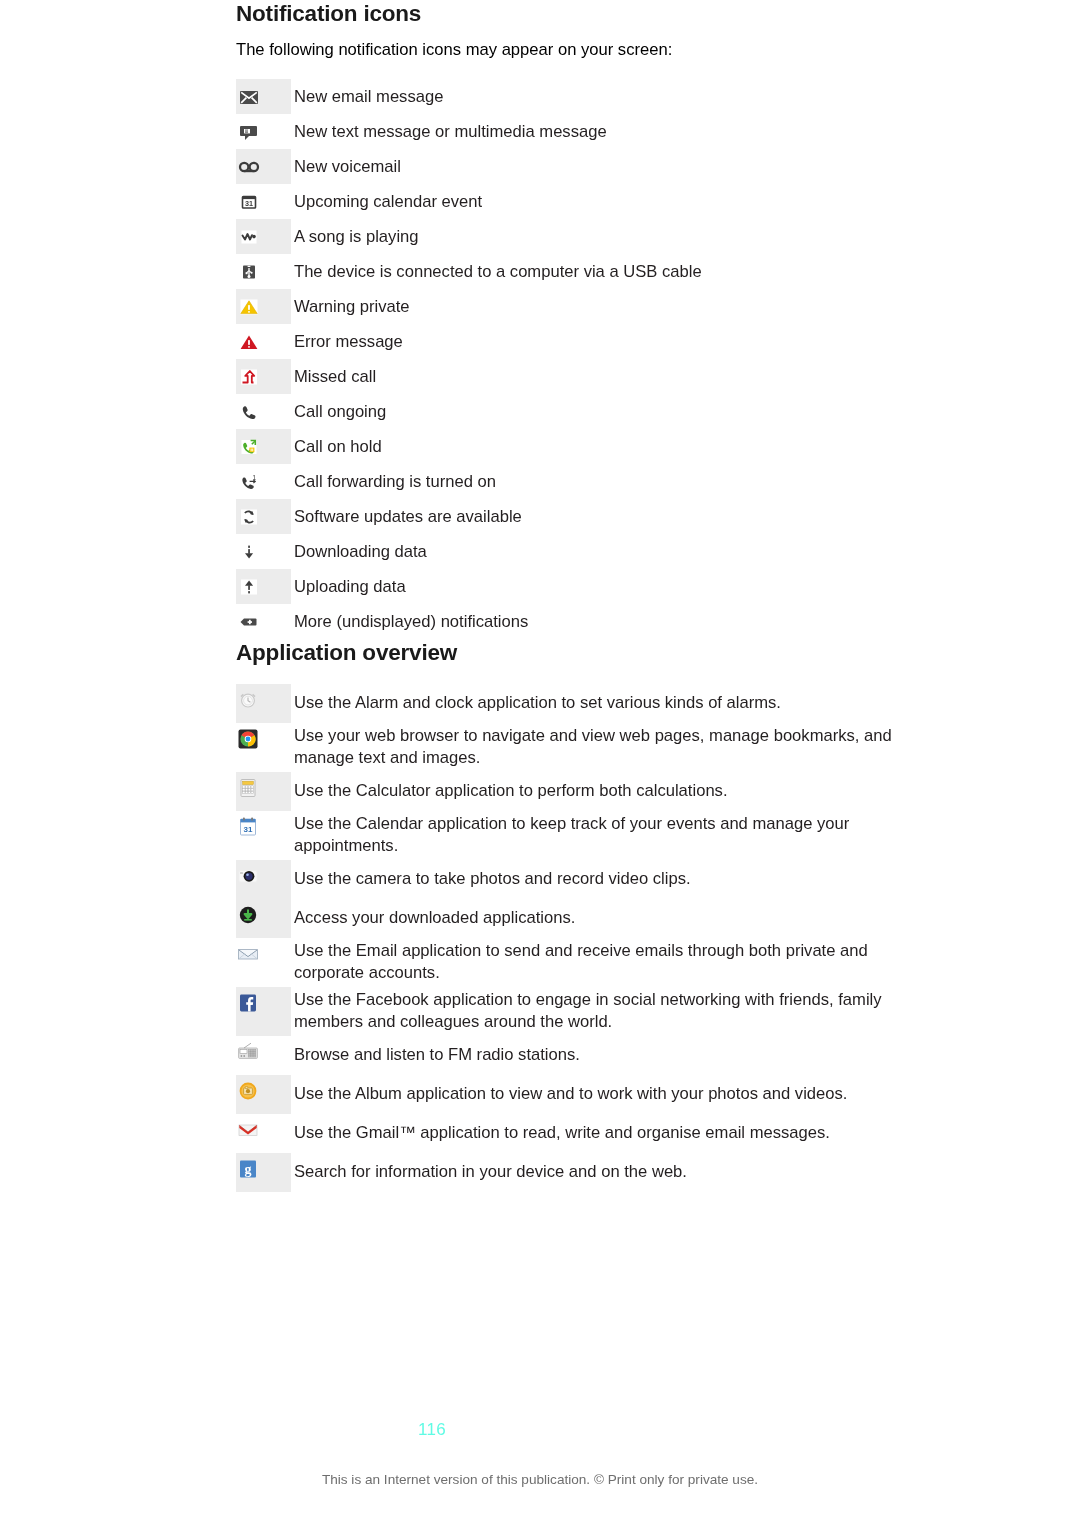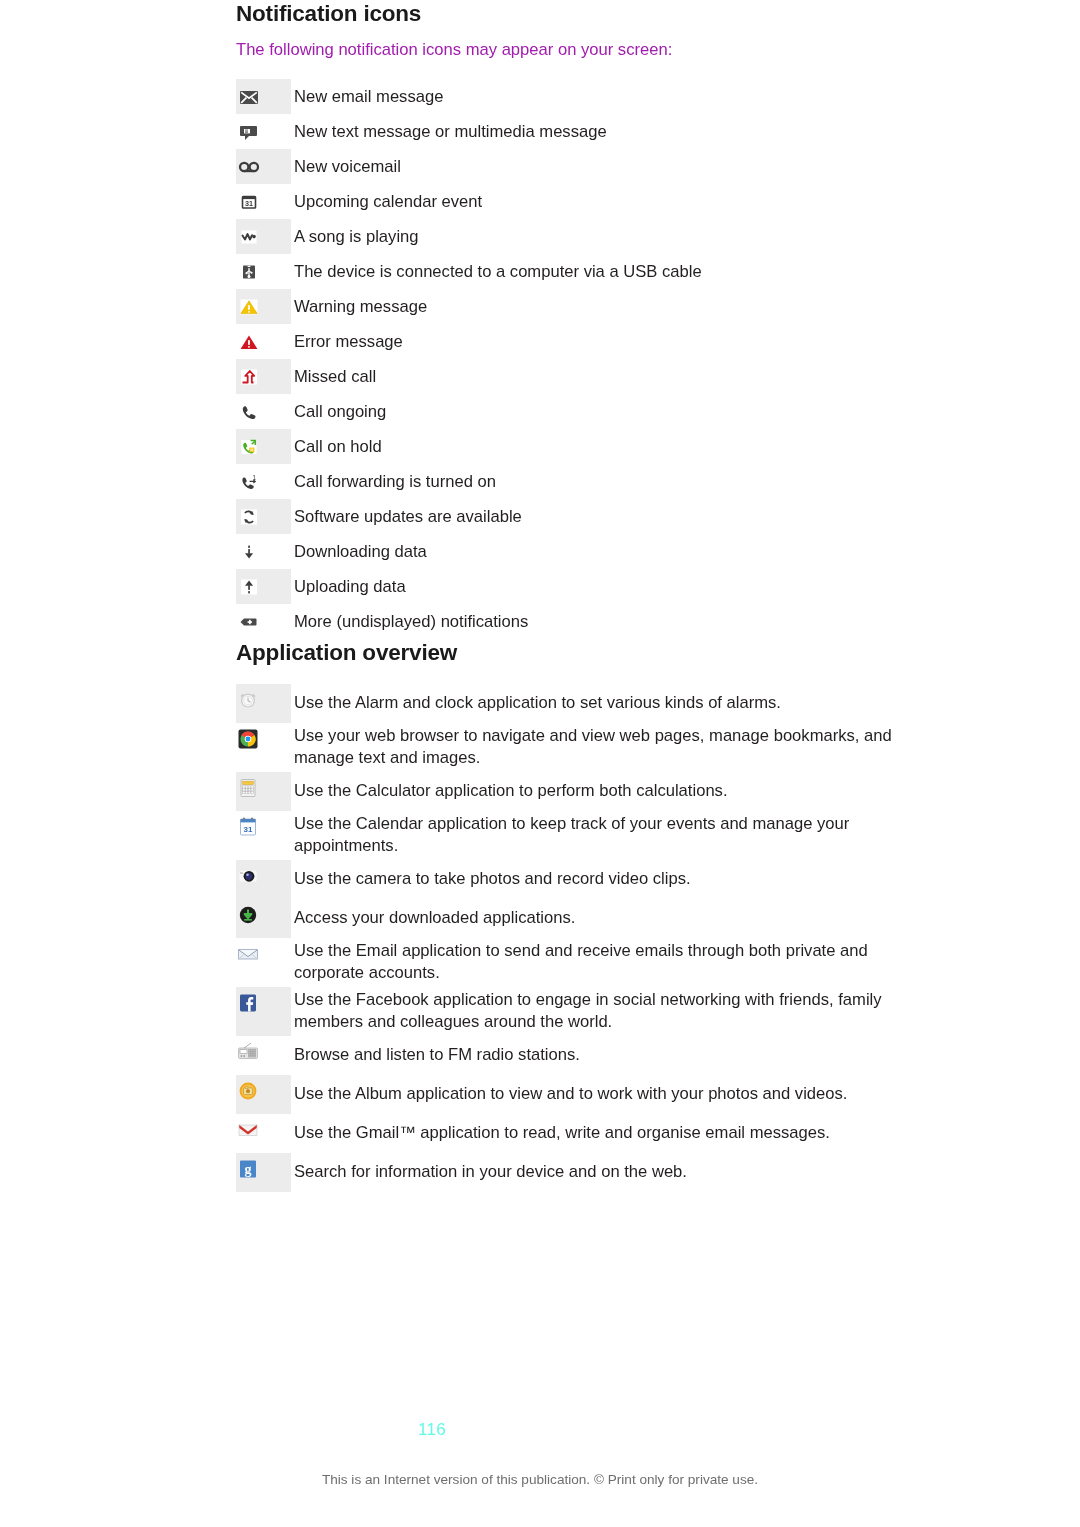--- a/index.html
+++ b/index.html
@@ -41,21 +41,21 @@
     padding: 0;
     line-height: 1.2;
   }
   .heading-notification { margin-top: 98px; }
   .heading-application { margin-top: 48px; font-size: 23.5px; }
 
   p.intro {
     font-size: 16.6px;
     line-height: 1.35;
     margin: 12px 0 0 0;
-    color: #a21caf;
+    color: #000000;
   }
 
   
   .icon-table {
     margin-top: 18px;
     border-collapse: collapse;
     width: 690px;
     table-layout: fixed;
   }
   .icon-table tr.shaded td { background: #ececec; }
@@ -214,21 +214,21 @@
           <td class="cell-icon">
             <span class="icon-wrap">
               <svg width="26" height="26" viewBox="0 0 26 26">
                 <rect x="4.5" y="5.5" width="17" height="15" fill="#ffffff"></rect>
                 <path d="M13 6.8 L21.2 19.6 L4.8 19.6 Z" fill="#f5c400" stroke="#e0b000" stroke-width="0.6"></path>
                 <rect x="12.1" y="11" width="1.8" height="5" rx="0.7" fill="#ffffff"></rect>
                 <rect x="12.1" y="17" width="1.8" height="1.8" rx="0.7" fill="#ffffff"></rect>
               </svg>
             </span>
           </td>
-          <td class="cell-text">Warning message</td>
+          <td class="cell-text">Warning private</td>
         </tr>
 
         <tr>
           <td class="cell-icon">
             <span class="icon-wrap">
               <svg width="26" height="26" viewBox="0 0 26 26">
                 <path d="M13 6.4 L21.4 20 L4.6 20 Z" fill="#cf1722"></path>
                 <rect x="12.1" y="11" width="1.8" height="5" rx="0.7" fill="#ffffff"></rect>
                 <rect x="12.1" y="17" width="1.8" height="1.8" rx="0.7" fill="#ffffff"></rect>
               </svg>

